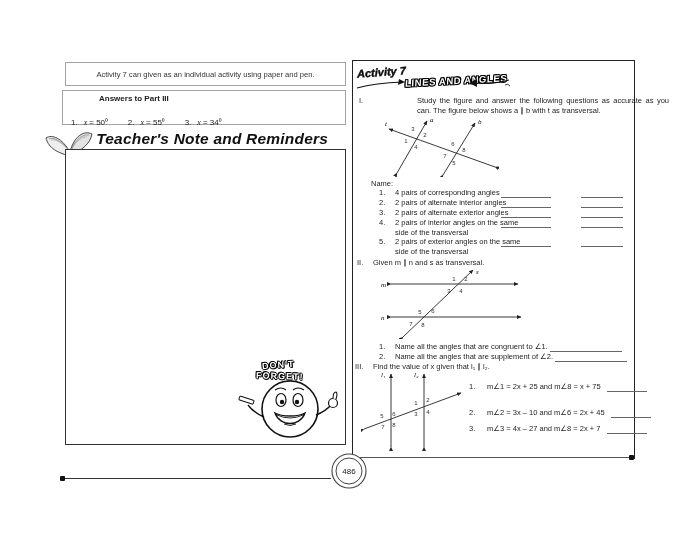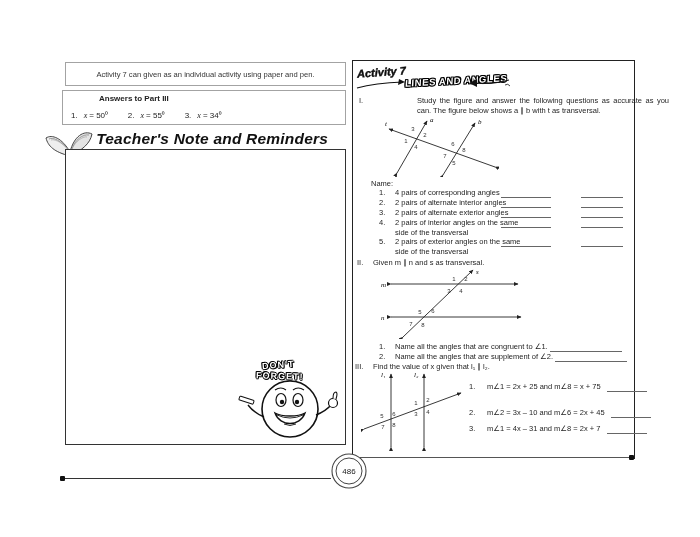--- a/index.html
+++ b/index.html
@@ -4,21 +4,21 @@
 <style>
   html,body{margin:0;padding:0;}
   body{width:700px;height:537px;background:#fff;font-family:"Liberation Sans",sans-serif;color:#222;}
   .canvas{position:absolute;top:0;left:0;width:700px;height:537px;overflow:hidden;background:#fff;}
   .abs{position:absolute;}
   .bordered{border:1px solid #a3a3a3;background:#fff;}
   
   .note-box{left:65px;top:62px;width:279px;height:22px;display:flex;align-items:center;justify-content:center;font-size:7.6px;color:#333;}
   .answers-box{left:62px;top:90px;width:282px;height:33px;padding:0;}
   .answers-title{position:absolute;left:8px;top:3px;font-size:8px;font-weight:bold;color:#222;margin-left:28px;}
-  .answers-row{position:absolute;left:8px;top:18px;display:flex;gap:20px;font-size:8px;color:#222;}
+  .answers-row{position:absolute;left:8px;top:25px;display:flex;gap:20px;font-size:8px;color:#222;}
   .ans-var{font-family:"Liberation Serif",serif;font-style:italic;margin:0 2px 0 6px;}
   .tn-title{left:88px;top:130px;width:240px;text-align:right;font-size:15.5px;font-weight:bold;font-style:italic;letter-spacing:.2px;color:#111;white-space:nowrap;}
   .big-box{left:65px;top:149px;width:279px;height:294px;border:1.5px solid #333;background:#fff;}
   
   .rail{background:#333;height:1px;}
   .rail-left{left:63px;top:478px;width:268px;}
   .rail-right{left:360px;top:457px;width:273px;background:#555;}
   .rail-dot{width:5px;height:5px;background:#111;border-radius:1px;}
   .pagenum-svg{left:329px;top:452px;}
   
@@ -237,21 +237,21 @@
       <span>m∠1 = 2x + 25 and m∠8 = x + 75</span>
       <span class="blank" style="width:40px;margin-left:4px;"></span>
     </div>
     <div class="abs rtxt eq-row" style="left:116px;top:347px;">
       <span class="eq-num">2.</span>
       <span>m∠2 = 3x – 10 and m∠6 = 2x + 45</span>
       <span class="blank" style="width:40px;margin-left:4px;"></span>
     </div>
     <div class="abs rtxt eq-row" style="left:116px;top:363px;">
       <span class="eq-num">3.</span>
-      <span>m∠1 = 4x – 31 and m∠8 = 2x + 7</span>
+      <span>m∠3 = 4x – 27 and m∠8 = 2x + 7</span>
       <span class="blank" style="width:40px;margin-left:4px;"></span>
     </div>
   </div>
 
   <div class="abs rail rail-left"></div>
   <div class="abs rail-dot" style="left:60px;top:476px;"></div>
   <div class="abs rail rail-right"></div>
   <div class="abs rail-dot" style="left:629px;top:455px;"></div>
 
   <svg class="abs pagenum-svg" width="40" height="40" viewBox="0 0 40 40">

